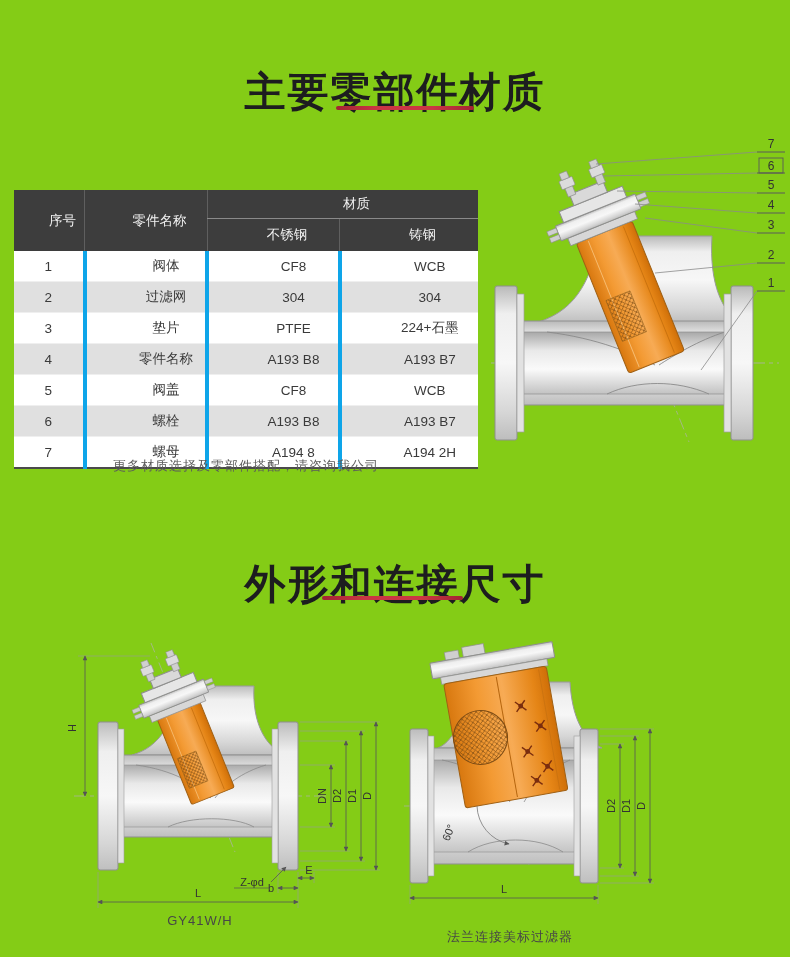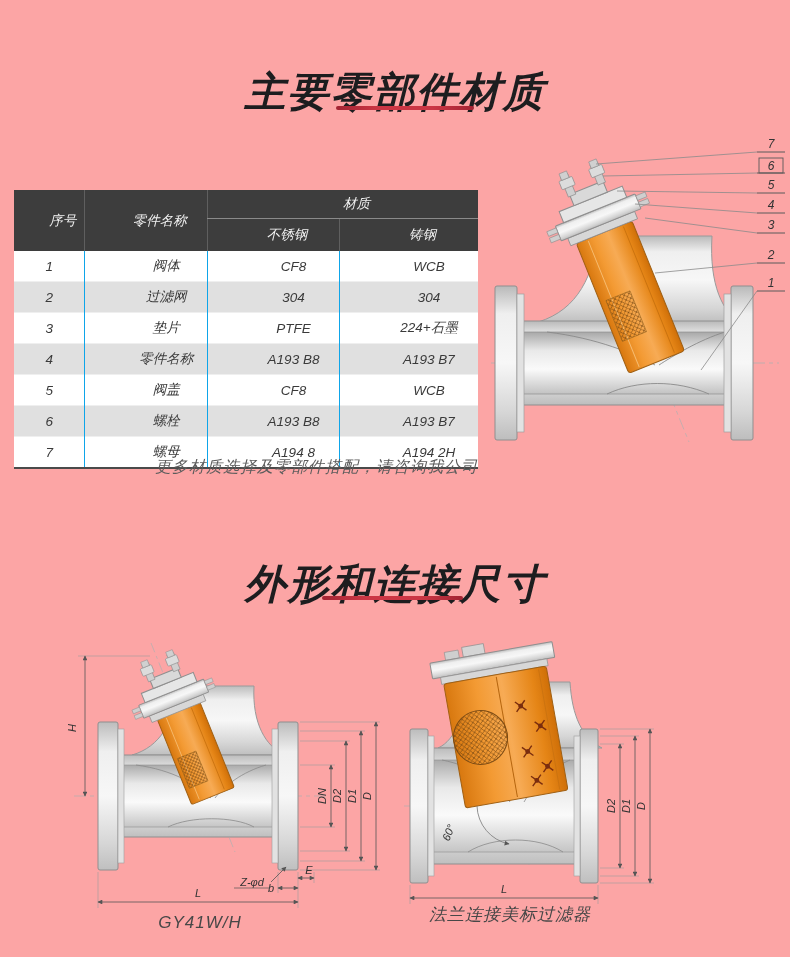--- a/index.html
+++ b/index.html
@@ -1,43 +1,43 @@
 <!DOCTYPE html>
 <html><head>
 <meta charset="utf-8">
 <style>
   html,body{margin:0;padding:0;background:#ffffff;}
-  .page{position:relative;width:790px;height:957px;background:#fca5a5;overflow:hidden;
-        font-family:"Liberation Sans","DejaVu Sans",sans-serif;color:#222;font-style:italic;}
+  .page{position:relative;width:790px;height:957px;background:#84cc16;overflow:hidden;
+        font-family:"Liberation Sans","DejaVu Sans",sans-serif;color:#222;}
   .sec-title{position:absolute;left:0;width:790px;text-align:center;
              font-size:41px;font-weight:700;letter-spacing:2px;color:#1d1d1f;}
   .red-underline{position:absolute;height:4px;border-radius:2px;
                  background:linear-gradient(90deg,#a32433,#cb3644 30%,#cb3644 70%,#a32433);}
   
   .mat-table{position:absolute;left:14px;top:190px;width:464px;border-collapse:collapse;
              font-size:13.5px;border-bottom:2px solid #4a4a4a;}
   .mat-table th{background:#3d3d3d;color:#f2f2f2;font-weight:400;text-align:center;padding-left:28px;}
   .mat-table thead tr:first-child th{height:26px;}
   .mat-table thead tr:last-child th{height:30px;}
   .mat-table th.rowspan2{height:56px;}
   .mat-table th.sep-left,.mat-table td.sep-left{border-left:1px solid #5f5f5f;}
-  .mat-table td.sep-left{border-left:1px solid #0ea5e9;padding-left:41px;}
+  .mat-table td.sep-left{border-left:4px solid #0ea5e9;padding-left:41px;}
   .mat-table th.group-head{border-bottom:1px solid #8a8a8a;}
   .mat-table tbody td{height:28px;text-align:center;color:#3a3a3a;}
   .mat-table tbody tr{border-bottom:1px solid #efefef;}
   .mat-table tbody tr:nth-child(even){background:#e0e0e0;}
   .mat-table tbody tr:nth-child(odd){background:#ffffff;}
   .col-no{width:58px;}.col-part{width:132px;}.col-st{width:134px;}.col-ca{width:140px;}
-  .table-note{position:absolute;left:14px;top:457px;width:464px;text-align:right;
-              font-size:16px;color:#5c5c5c;letter-spacing:1px;}
+  .table-note{position:absolute;left:14px;top:457px;width:464px;text-align:center;
+              font-size:13px;color:#5c5c5c;letter-spacing:1px;}
   .drawing{position:absolute;}
   svg{font-family:"Liberation Sans","DejaVu Sans",sans-serif;}
   .svg-dim-text{font-size:11px;fill:#333;}
   .svg-callout-text{font-size:12px;fill:#333;}
-  .caption{position:absolute;font-size:17px;color:#474747;letter-spacing:1px;text-align:center;width:200px;}
+  .caption{position:absolute;font-size:13px;color:#474747;letter-spacing:1px;text-align:center;width:200px;}
 </style>
 </head>
 <body>
 
 <div class="page">
 
   <h1 class="sec-title" style="top:38px;">主要零部件材质</h1>
   <div class="red-underline" style="left:336px;top:106px;width:138px;"></div>
 
   <table class="mat-table">
@@ -398,15 +398,15 @@
     </g>
     <g class="svg-dim-text" text-anchor="middle">
       <text transform="rotate(-90 217 170)" x="217" y="170">D2</text>
       <text transform="rotate(-90 232 170)" x="232" y="170">D1</text>
       <text transform="rotate(-90 247 170)" x="247" y="170">D</text>
       <text x="106" y="257">L</text>
     </g>
   </svg>
 
   <div class="caption" style="left:100px;top:913px;">GY41W/H</div>
-  <div class="caption" style="left:410px;top:903px;">法兰连接美标过滤器</div>
+  <div class="caption" style="left:410px;top:928px;">法兰连接美标过滤器</div>
 
 </div>
 
 </body></html>

